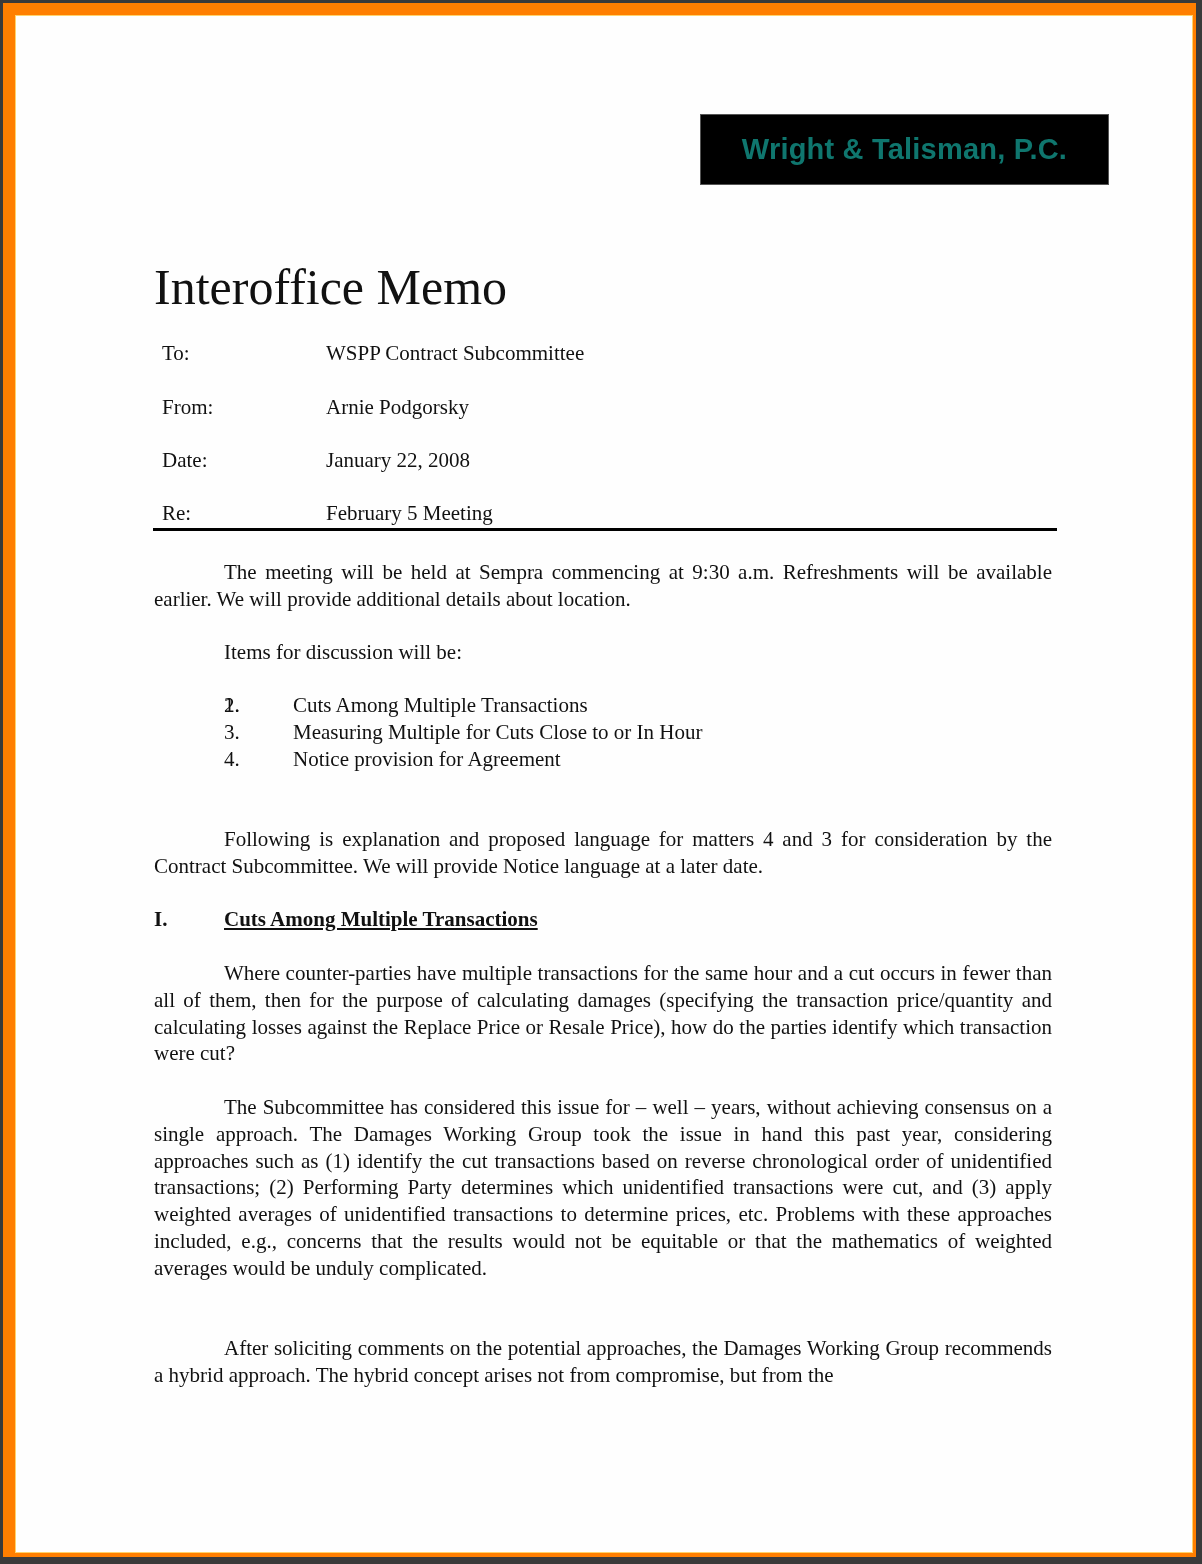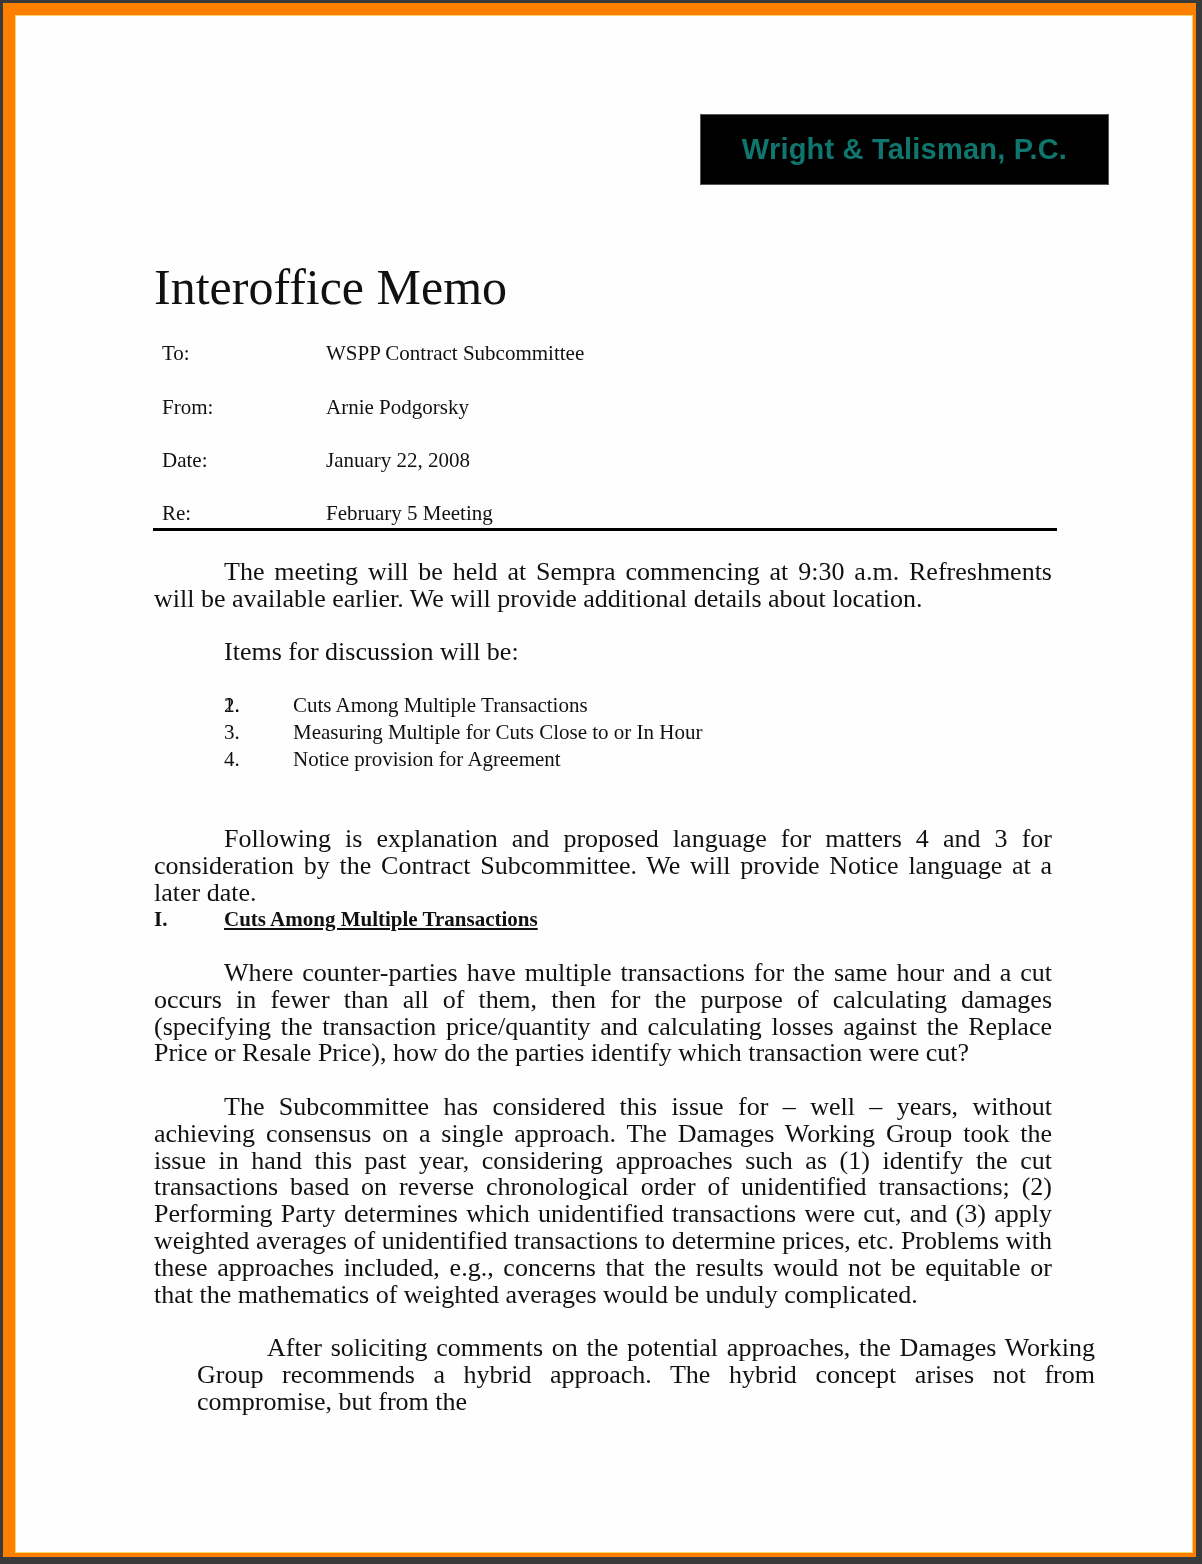--- a/index.html
+++ b/index.html
@@ -77,21 +77,21 @@
       left: 137px;
       top: 512px;
       width: 904px;
       height: 3px;
       background: #000;
     }
     .para {
       position: absolute;
       left: 138px;
       width: 898px;
-      font-size: 26px;
+      font-size: 21px;
       line-height: 26.8px;
       text-align: justify;
       margin: 0;
     }
     .para .indent {
       display: inline-block;
       width: 70px;
     }
     .list {
       position: absolute;
@@ -190,16 +190,16 @@
 
     <h2 class="section-heading">
       <span class="sec-num">I.</span>
       <span class="sec-title">Cuts Among Multiple Transactions</span>
     </h2>
 
     <p class="para" style="top:944px;"><span class="indent"></span><span>Where counter-parties have multiple transactions for the same hour and a cut occurs in fewer than all of them, then for the purpose of calculating damages (specifying the transaction price/quantity and calculating losses against the Replace Price or Resale Price), how do the parties identify which transaction were cut?</span></p>
 
     <p class="para" style="top:1078px;"><span class="indent"></span><span>The Subcommittee has considered this issue for – well – years, without achieving consensus on a single approach.  The Damages Working Group took the issue in hand this past year, considering approaches such as (1) identify the cut transactions based on reverse chronological order of unidentified transactions; (2) Performing Party determines which unidentified transactions were cut, and (3) apply weighted averages of unidentified transactions to determine prices, etc.  Problems with these approaches included, e.g., concerns that the results would not be equitable or that the mathematics of weighted averages would be unduly complicated.</span></p>
 
-    <p class="para" style="top:1319px;margin-left:43px;"><span class="indent"></span><span>After soliciting comments on the potential approaches, the Damages Working Group recommends a hybrid approach.  The hybrid concept arises not from compromise, but from the</span></p>
+    <p class="para" style="top:1319px;"><span class="indent"></span><span>After soliciting comments on the potential approaches, the Damages Working Group recommends a hybrid approach.  The hybrid concept arises not from compromise, but from the</span></p>
 
   </div>
 </div>
 
 </body></html>

